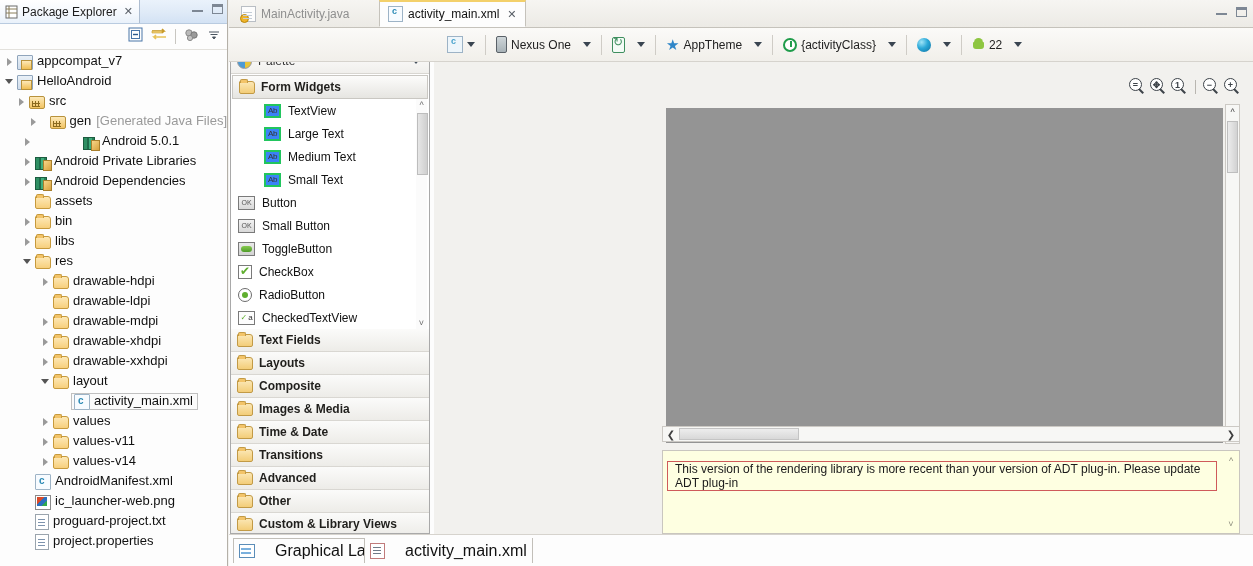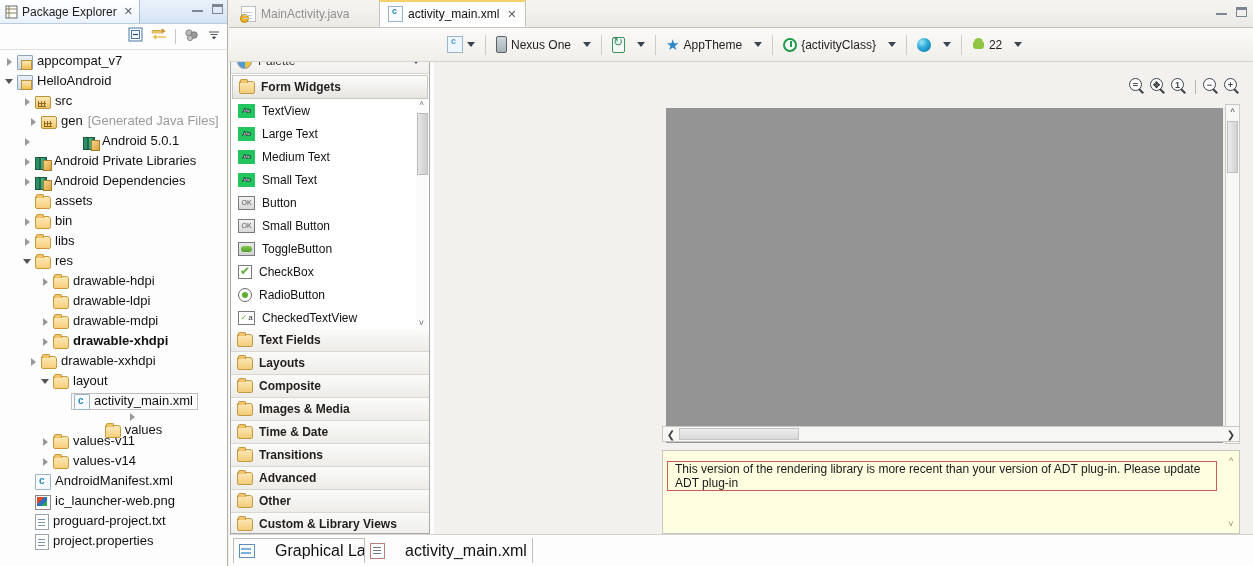--- a/index.html
+++ b/index.html
@@ -140,22 +140,22 @@
     border: 1px solid #c9c7c2; margin: 1px 1px 0 1px;
   }
   .palcat-folder { width:14px;height:11px; position:relative;
       background: linear-gradient(to bottom,#fbe7b5,#f3cd78); border:1px solid #c29a45; border-radius:1px 3px 2px 2px;}
   .palcat-folder::before{content:""; position:absolute; left:0; top:-3px; width:6px;height:3px;
       background:#f3c469; border:1px solid #c29a45; border-bottom:none; border-radius:2px 2px 0 0;}
 
   .pal-items { position: relative; background: #fff; }
   .pal-item { height: 23px; display: flex; align-items: center; gap: 7px; padding-left: 7px; font-size: 12px; color: #111; }
   .pw { width: 17px; height: 14px; flex: 0 0 auto; position: relative; box-sizing: border-box; }
-  .pw-ab { background: #f0abfc; border: 6px solid #22c55e; font-size: 8px; color: #333;
-      display: flex; align-items: center; justify-content: center; letter-spacing: -0.3px; }
+  .pw-ab { background: #3b82f6; border: 2px solid #22c55e; font-size: 8px; color: #333;
+      display: flex; align-items: center; justify-content: center; letter-spacing: -0.3px; margin-left: 26px; }
   .pw-ok { background: linear-gradient(to bottom,#f2f2f2,#d9d9d9); border: 1px solid #7a7a7a;
       font-size: 7px; color: #555; display:flex; align-items:center; justify-content:center; }
   .pw-toggle { background: linear-gradient(to bottom,#eaeaea,#d2d2d2); border: 1px solid #7a7a7a; }
   .pw-toggle::after { content:""; position:absolute; left:2px; top:3px; width:11px; height:6px;
       background: linear-gradient(to bottom,#86c94e,#4f9c2a); border-radius: 4px; }
   .pw-check { width:14px;height:14px; background:#fff; border:1px solid #7a7a7a; }
   .pw-check::after { content:"\2714"; position:absolute; left:1px; top:-2px; font-size:12px; color:#5fae2e; }
   .pw-radio { width:14px;height:14px;border-radius:50%; background:#fff; border:1px solid #6c6c6c; }
   .pw-radio::after { content:""; position:absolute; left:3px; top:3px; width:6px;height:6px;border-radius:50%;
       background:#5fae2e; }
@@ -331,28 +331,28 @@
             <span class="tlabel">appcompat_v7</span>
           </span>
         </div>
         <div class="trow" style="padding-left: 4px;">
           <span class="arrow open"></span>
           <span class="" style="display: inline-flex; align-items: center;">
             <span class="ticon ic-prj"></span>
             <span class="tlabel">HelloAndroid</span>
           </span>
         </div>
-        <div class="trow" style="padding-left: 22px; text-align: right;">
+        <div class="trow" style="padding-left: 16px; text-align: right;">
           <span class="arrow closed"></span>
           <span class="" style="display: inline-flex; align-items: center;">
             <span class="ticon ic-srcfolder"></span>
             <span class="tlabel">src</span>
           </span>
         </div>
-        <div class="trow" style="padding-left: 28px;">
+        <div class="trow" style="padding-left: 28px; justify-content: space-between;">
           <span class="arrow closed"></span>
           <span class="" style="display: inline-flex; align-items: center;">
             <span class="ticon ic-srcfolder"></span>
             <span class="tlabel">gen</span>
             <span class="tlabel tdim" style="margin-left: 5px;">[Generated Java Files]</span>
           </span>
         </div>
         <div class="trow" style="padding-left: 22px; gap: 48px;">
           <span class="arrow closed"></span>
           <span class="" style="display: inline-flex; align-items: center;">
@@ -418,47 +418,47 @@
         </div>
         <div class="trow" style="padding-left: 40px;">
           <span class="arrow closed"></span>
           <span class="" style="display: inline-flex; align-items: center;">
             <span class="ticon ic-folder"></span>
             <span class="tlabel">drawable-mdpi</span>
           </span>
         </div>
         <div class="trow" style="padding-left: 40px;">
           <span class="arrow closed"></span>
-          <span class="" style="display: inline-flex; align-items: center; font-weight: bold;">
+          <span class="" style="display: inline-flex; align-items: center;">
             <span class="ticon ic-folder"></span>
             <span class="tlabel">drawable-xhdpi</span>
           </span>
         </div>
-        <div class="trow" style="padding-left: 28px;">
+        <div class="trow" style="padding-left: 40px;">
           <span class="arrow closed"></span>
           <span class="" style="display: inline-flex; align-items: center;">
             <span class="ticon ic-folder"></span>
             <span class="tlabel">drawable-xxhdpi</span>
           </span>
         </div>
         <div class="trow" style="padding-left: 40px;">
           <span class="arrow open"></span>
           <span class="" style="display: inline-flex; align-items: center;">
             <span class="ticon ic-folder"></span>
             <span class="tlabel">layout</span>
           </span>
         </div>
         <div class="trow selrow" style="padding-left: 58px;">
           <span class="arrow"></span>
           <span class="tlabel-wrap" style="display: inline-flex; align-items: center;">
             <span class="ticon ic-xml"></span>
             <span class="tlabel">activity_main.xml</span>
           </span>
         </div>
-        <div class="trow" style="padding-left: 40px; flex-direction: column;">
+        <div class="trow" style="padding-left: 40px;">
           <span class="arrow closed"></span>
           <span class="" style="display: inline-flex; align-items: center;">
             <span class="ticon ic-folder"></span>
             <span class="tlabel">values</span>
           </span>
         </div>
         <div class="trow" style="padding-left: 40px;">
           <span class="arrow closed"></span>
           <span class="" style="display: inline-flex; align-items: center;">
             <span class="ticon ic-folder"></span>

